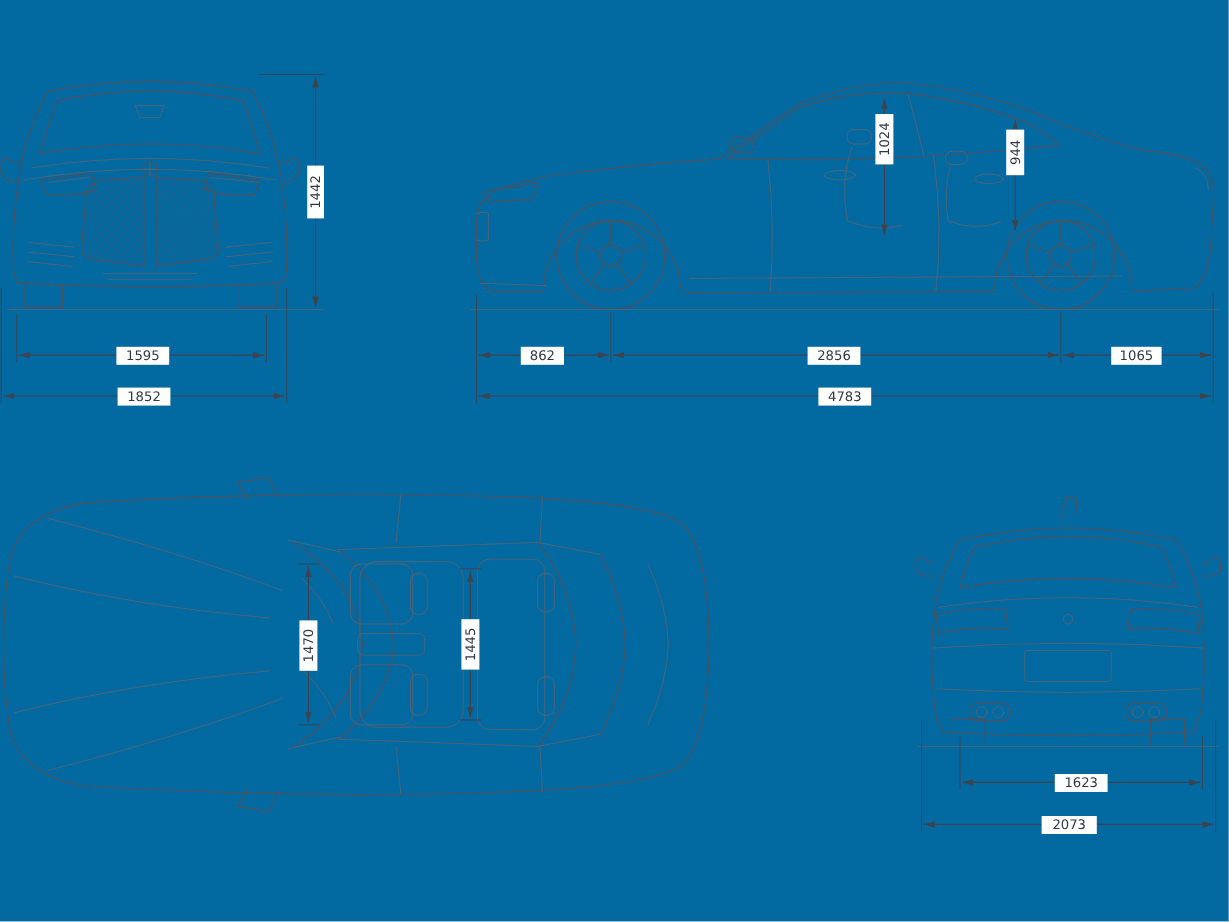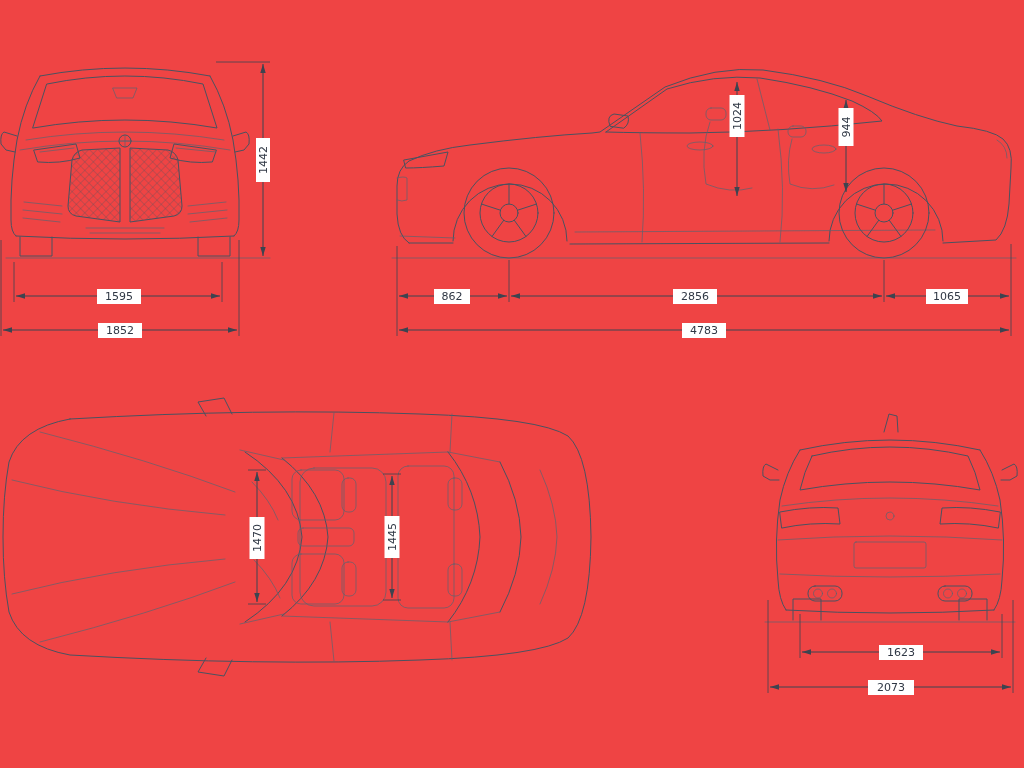--- a/index.html
+++ b/index.html
@@ -1,17 +1,17 @@
 <!DOCTYPE html>
 <html><head>
 <meta charset="utf-8">
 <style>
   html,body{margin:0;padding:0;background:#ffffff;}
   body{font-family:"DejaVu Sans", sans-serif;}
-  .stage{width:1024px;height:768px;background:#ef4444;position:relative;overflow:hidden;}
+  .stage{width:1024px;height:768px;background:#0369a1;position:relative;overflow:hidden;}
   svg{display:block;width:1024px;height:768px;}
   .ln{fill:none;stroke:#4a5260;stroke-width:1;stroke-linecap:round;stroke-linejoin:round;}
   .thin{fill:none;stroke:#5b6370;stroke-width:0.7;stroke-linecap:round;stroke-linejoin:round;}
   .dim{fill:none;stroke:#3d4450;stroke-width:1;}
   .ext{fill:none;stroke:#3d4450;stroke-width:0.8;}
   .lblbg{fill:#ffffff;stroke:none;}
   .lbl{font:11px "DejaVu Sans", sans-serif;fill:#2f3744;text-anchor:middle;}
   .mesh-fill{stroke:#4a5260;stroke-width:1;}
 </style>
 </head>

